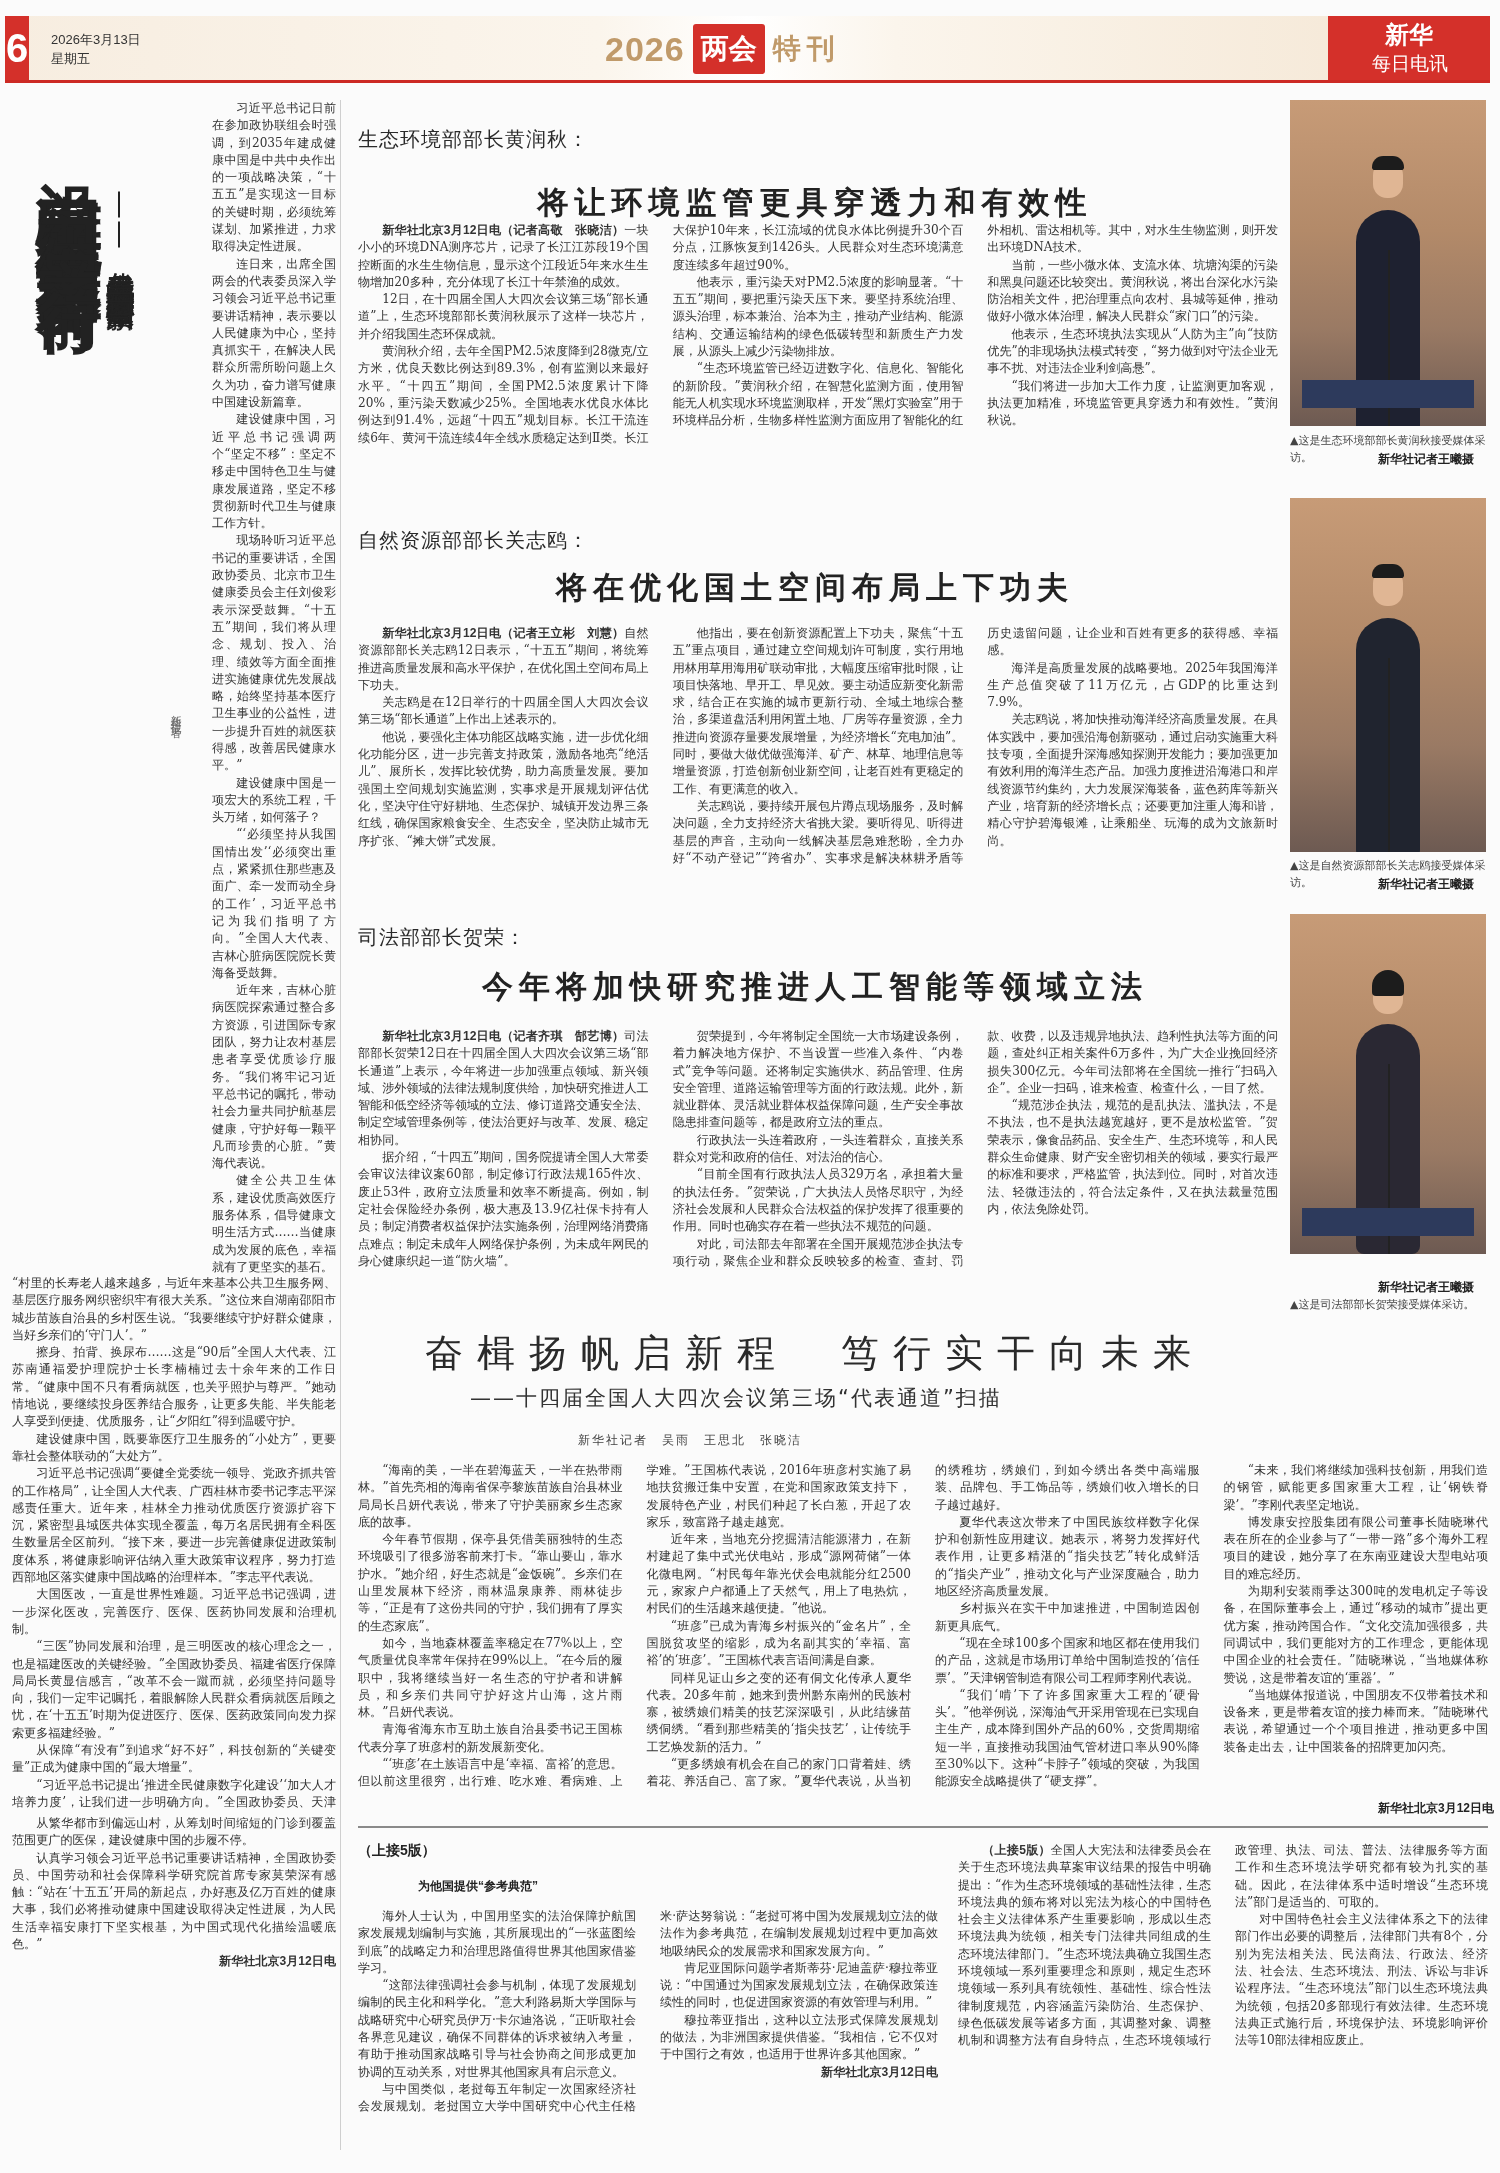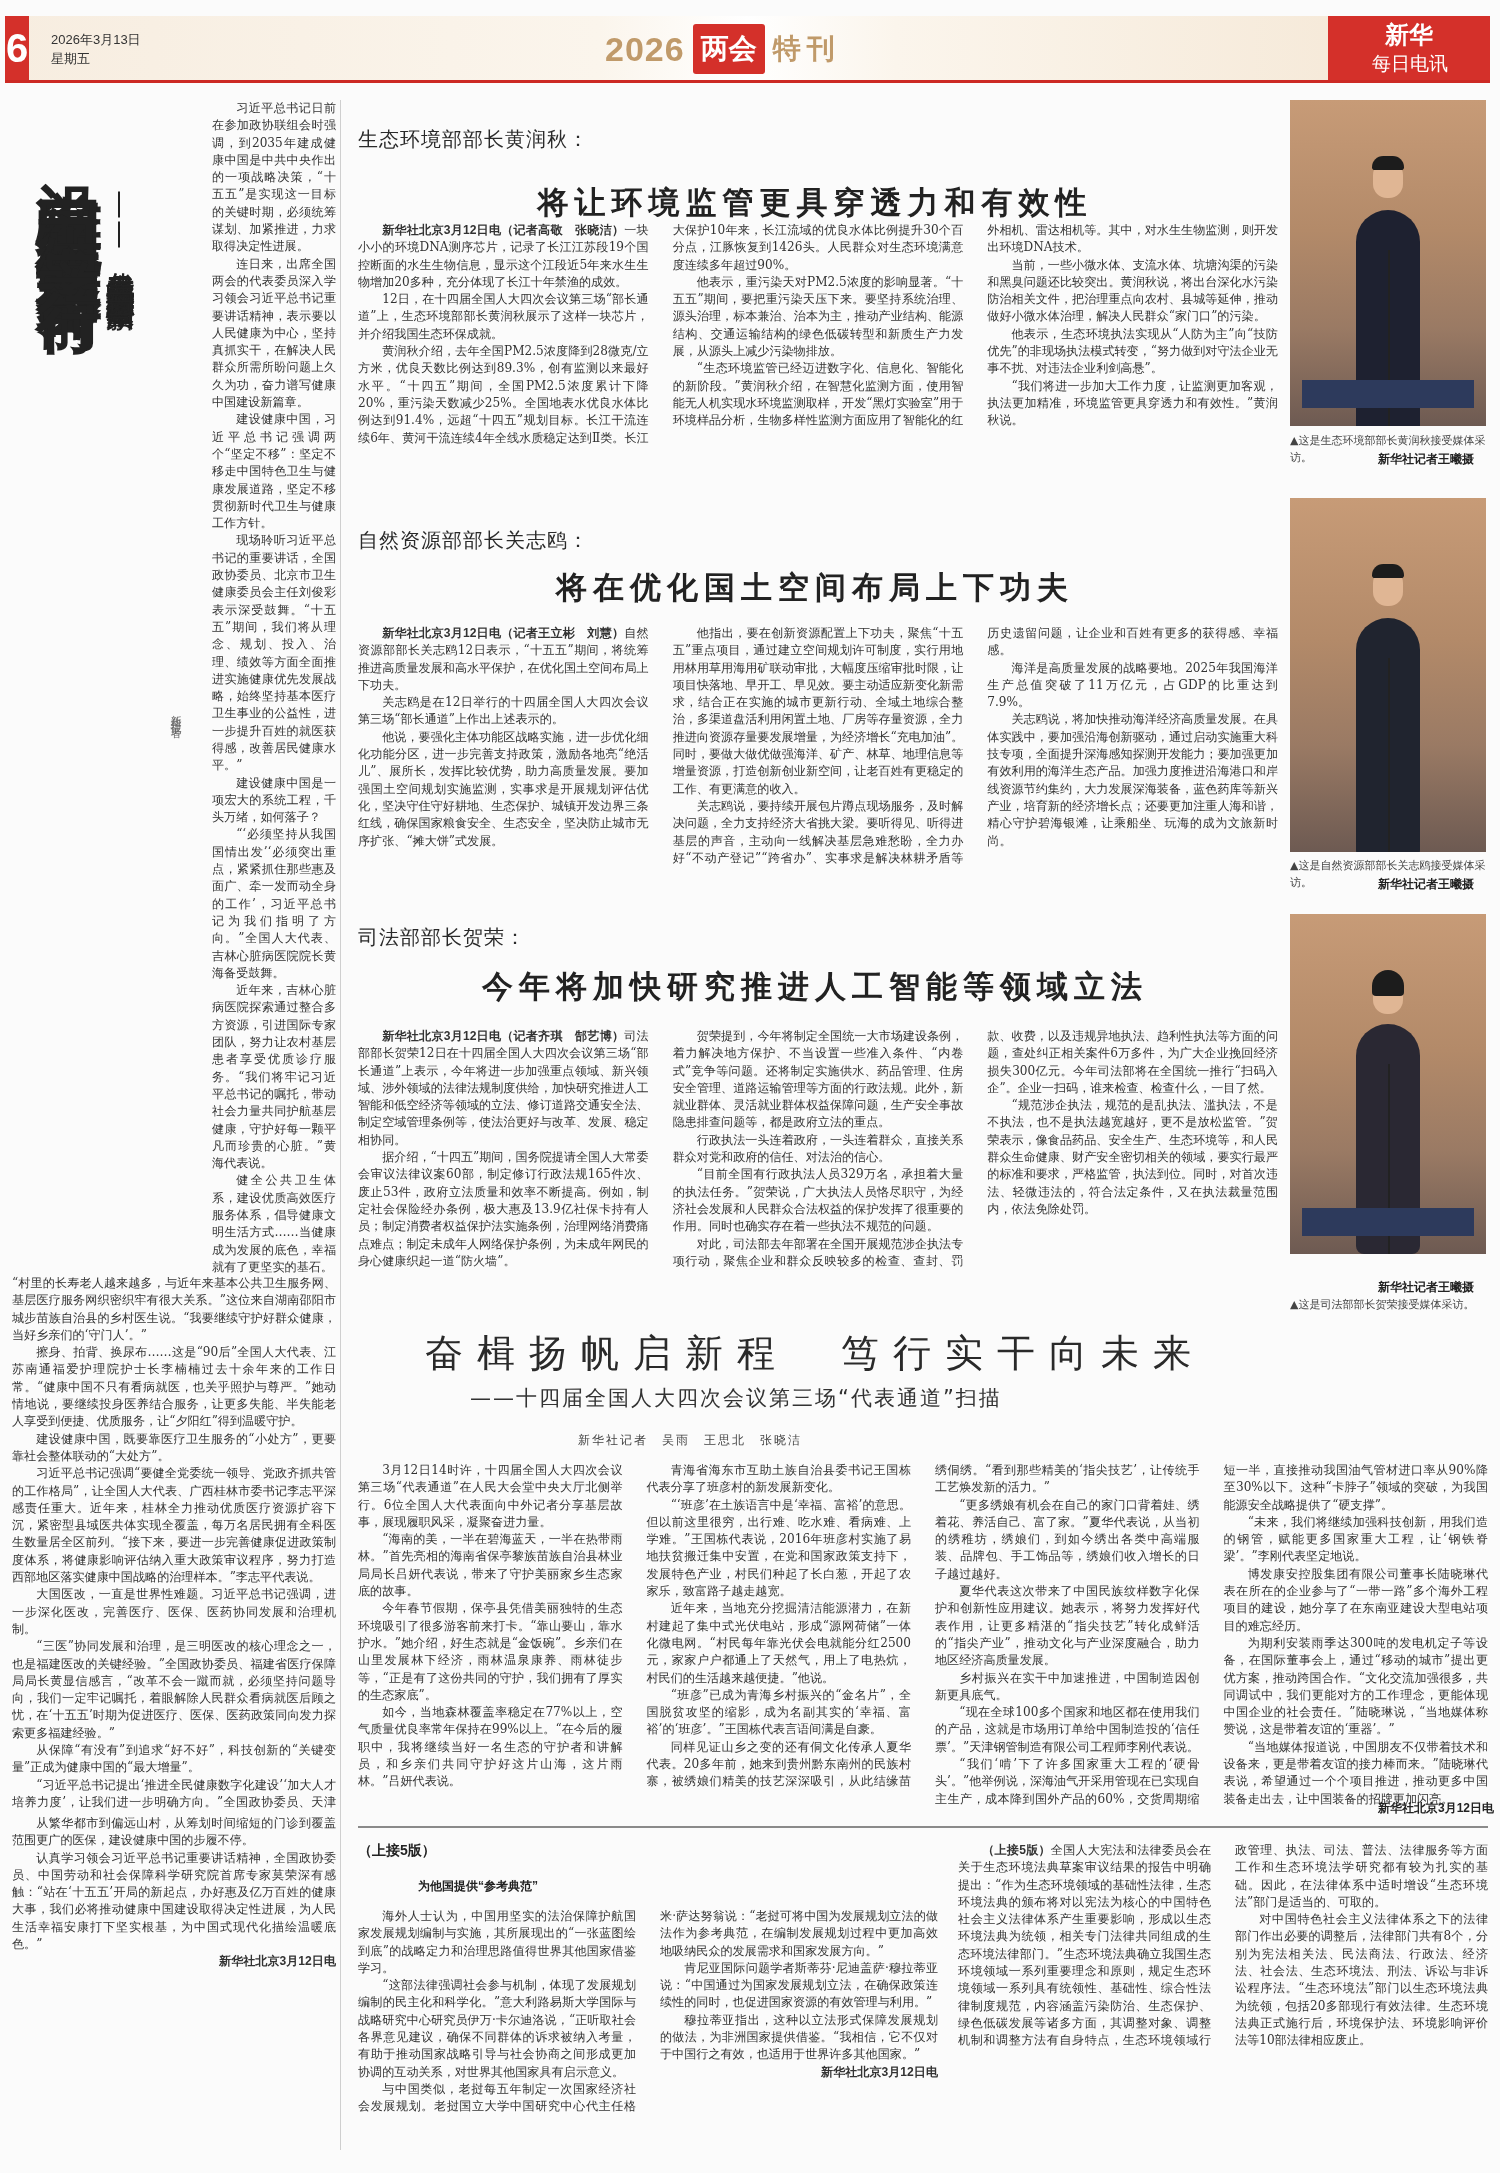--- a/index.html
+++ b/index.html
@@ -162,21 +162,20 @@
     <div class="mic" style="top:150px;height:190px;"></div>
     <div class="screen"></div>
   </div>
   <div class="caption" style="left:1290px;top:1296px;width:196px;">▲这是司法部部长贺荣接受媒体采访。</div>
   <div class="credit" style="left:1378px;top:1279px;">新华社记者王曦摄</div>
 
   <div class="bighead" style="left:425px;top:1328px;">奋楫扬帆启新程　笃行实干向未来</div>
   <div class="subhead" style="left:470px;top:1384px;">——十四届全国人大四次会议第三场“代表通道”扫描</div>
   <div class="byline" style="left:578px;top:1432px;">新华社记者　吴雨　王思北　张晓洁</div>
   <div class="col" style="left:358px;top:1462px;width:1130px;height:355px;column-count:4;column-gap:24px;overflow:hidden;">
-    <p>3月12日14时许，十四届全国人大四次会议第三场“代表通道”在人民大会堂中央大厅北侧举行。6位全国人大代表面向中外记者分享基层故事，展现履职风采，凝聚奋进力量。</p>
     <p>“海南的美，一半在碧海蓝天，一半在热带雨林。”首先亮相的海南省保亭黎族苗族自治县林业局局长吕妍代表说，带来了守护美丽家乡生态家底的故事。</p>
     <p>今年春节假期，保亭县凭借美丽独特的生态环境吸引了很多游客前来打卡。“靠山要山，靠水护水。”她介绍，好生态就是“金饭碗”。乡亲们在山里发展林下经济，雨林温泉康养、雨林徒步等，“正是有了这份共同的守护，我们拥有了厚实的生态家底”。</p>
     <p>如今，当地森林覆盖率稳定在77%以上，空气质量优良率常年保持在99%以上。“在今后的履职中，我将继续当好一名生态的守护者和讲解员，和乡亲们共同守护好这片山海，这片雨林。”吕妍代表说。</p>
     <p>青海省海东市互助土族自治县委书记王国栋代表分享了班彦村的新发展新变化。</p>
     <p>“‘班彦’在土族语言中是‘幸福、富裕’的意思。但以前这里很穷，出行难、吃水难、看病难、上学难。”王国栋代表说，2016年班彦村实施了易地扶贫搬迁集中安置，在党和国家政策支持下，发展特色产业，村民们种起了长白葱，开起了农家乐，致富路子越走越宽。</p>
     <p>近年来，当地充分挖掘清洁能源潜力，在新村建起了集中式光伏电站，形成“源网荷储”一体化微电网。“村民每年靠光伏会电就能分红2500元，家家户户都通上了天然气，用上了电热炕，村民们的生活越来越便捷。”他说。</p>
     <p>“班彦”已成为青海乡村振兴的“金名片”，全国脱贫攻坚的缩影，成为名副其实的‘幸福、富裕’的‘班彦’。”王国栋代表言语间满是自豪。</p>
     <p>同样见证山乡之变的还有侗文化传承人夏华代表。20多年前，她来到贵州黔东南州的民族村寨，被绣娘们精美的技艺深深吸引，从此结缘苗绣侗绣。“看到那些精美的‘指尖技艺’，让传统手工艺焕发新的活力。”</p>
     <p>“更多绣娘有机会在自己的家门口背着娃、绣着花、养活自己、富了家。”夏华代表说，从当初的绣稚坊，绣娘们，到如今绣出各类中高端服装、品牌包、手工饰品等，绣娘们收入增长的日子越过越好。</p>
     <p>夏华代表这次带来了中国民族纹样数字化保护和创新性应用建议。她表示，将努力发挥好代表作用，让更多精湛的“指尖技艺”转化成鲜活的“指尖产业”，推动文化与产业深度融合，助力地区经济高质量发展。</p>

